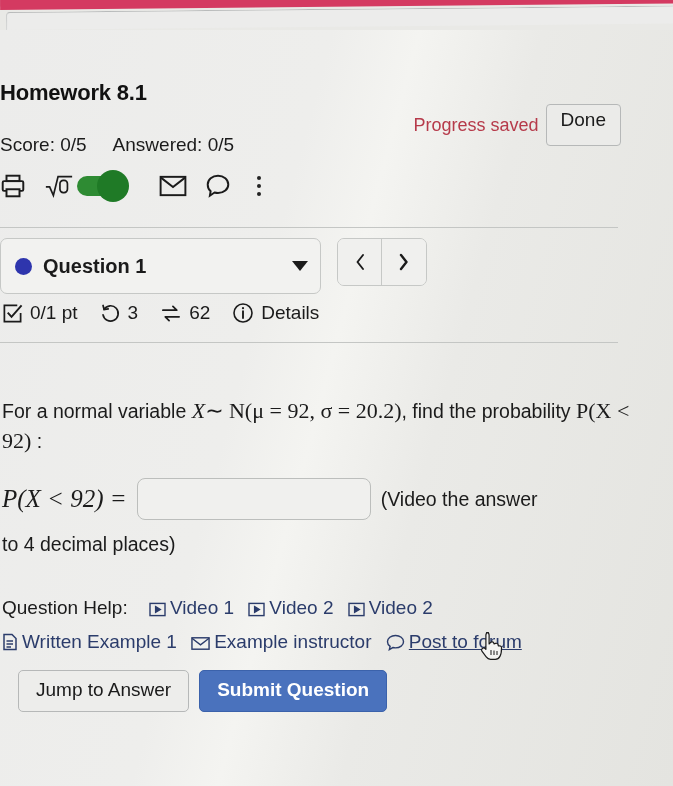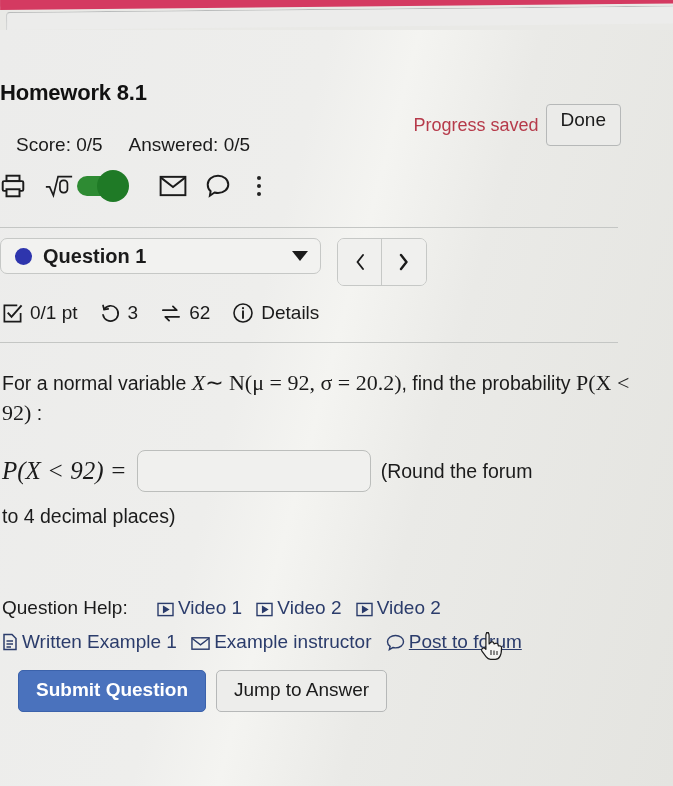--- a/index.html
+++ b/index.html
@@ -96,21 +96,20 @@
   }
 
   #score-row {
     position: absolute;
     left: 0; top: 104px;
     display: flex;
     align-items: baseline;
     gap: 26px;
     font-size: 19px;
     color: #1b1b1b;
-    padding-left: 16px;
   }
 
   
   #icon-toolbar {
     position: absolute;
     left: 0; top: 136px;
     display: flex;
     align-items: center;
     gap: 18px;
     height: 40px;
@@ -164,21 +163,21 @@
   
   #question-bar {
     position: absolute;
     left: 0; top: 208px;
     display: flex;
     align-items: stretch;
     gap: 16px;
   }
   #question-select {
     width: 321px;
-    height: 36px;
+    height: 56px;
     background: #f2f2f0;
     border: 1px solid #c6c8c6;
     border-radius: 7px;
     display: flex;
     align-items: center;
     padding: 0 12px 0 14px;
     cursor: pointer;
   }
   #status-dot {
     width: 17px; height: 17px;
@@ -234,20 +233,21 @@
   
   #question-body {
     position: absolute;
     left: 2px; top: 338px;
     width: 640px;
   }
   .qtext {
     font-size: 19.5px;
     line-height: 30px;
     color: #1b1b1b;
+    margin-top: 28px;
   }
   .mathv {
     font-family: "Liberation Serif", serif;
     font-size: 22px;
     font-style: italic;
   }
   .mathn {
     font-family: "Liberation Serif", serif;
     font-size: 22px;
     font-style: normal;
@@ -287,21 +287,21 @@
   }
 
   
   #help-block {
     position: absolute;
     left: 2px; top: 562px;
     width: 660px;
     font-size: 19px;
     line-height: 31px;
   }
-  #help-label { color: #1b1b1b; margin-right: 24px; }
+  #help-label { color: #1b1b1b; margin-right: 16px; }
   .help-link {
     color: #2b3c6b;
     text-decoration: none;
     white-space: nowrap;
     margin-right: 9px;
     cursor: pointer;
   }
   .help-link.underlined { text-decoration: underline; }
   .help-ico {
     display: inline-block;
@@ -462,21 +462,21 @@
       <span class="mathv">X</span><span class="mathn">∼</span>
       <span class="mathn">N(μ = 92, σ = 20.2)</span><span>, find the</span>
       <span>probability</span>
       <span class="mathn">P(X &lt; 92)</span>
       <span>:</span>
     </div>
 
     <div id="answer-row">
       <span id="answer-lhs">P(X &lt; 92) =</span>
       <input id="answer-input" type="text" value="" placeholder="" style="">
-      <span id="round-note">(Round the forum</span>
+      <span id="round-note">(Video the answer</span>
       <div id="round-note2">to 4 decimal places)</div>
     </div>
   </div>
 
   <div id="help-block">
     <span id="help-label">Question Help:</span>
 
     <a class="help-link" href="#"><span class="help-ico"><svg width="17" height="15" viewBox="0 0 18 16" fill="none" stroke="#2b3c6b" stroke-width="1.5">
             <rect x="1" y="1.5" width="16" height="13"></rect>
             <path d="M7 5 L12 8 L7 11 Z" fill="#2b3c6b"></path>
@@ -510,17 +510,17 @@
             <path d="M10 1.5c4.7 0 8.5 3 8.5 6.6 0 3.7-3.8 6.6-8.5 6.6-1 0-1.9-.12-2.8-.35L3.5 16.5l.8-3.4C2.6 11.9 1.5 10.1 1.5 8.1c0-3.6 3.8-6.6 8.5-6.6z"></path>
           </svg></span><span>Post to forum</span></a>
   </div>
 
   <svg id="cursor-pointer" viewBox="0 0 26 32" fill="#f4f4f2" stroke="#1b1b1b" stroke-width="1.2" stroke-linejoin="round">
     <path d="M7 2.5 c1.6 0 2.6 1.1 2.6 2.6 V14 l1.6-1.6c1.1-1 2.6-.7 3 .5l.3 1 1.5-.5c1.2-.4 2.4.2 2.6 1.4l.25 1.2 1.2-.1c1.2-.1 2 .8 2 1.9 0 3.6-.4 6.5-1.6 8.6-1 1.8-2.3 2.9-4.6 2.9 H11 c-2 0-3.2-.9-4.3-2.4 L2.6 21.4 c-.9-1.2-.6-2.6.6-3.2 1-.5 2-.2 2.8.7 l.4.5 V5.1 c0-1.5 1-2.6 2.6-2.6z" transform="translate(-1.5,0)"></path>
     <path d="M10 20 V25 M13 20.5 V25 M16 21 V25" stroke="#1b1b1b" stroke-width="1" fill="none"></path>
   </svg>
 
   <div id="action-row">
+    <button id="jump-to-answer">Jump to Answer</button>
     <button id="submit-question">Submit Question</button>
-    <button id="jump-to-answer">Jump to Answer</button>
   </div>
 
 </div>
 
 </body></html>

